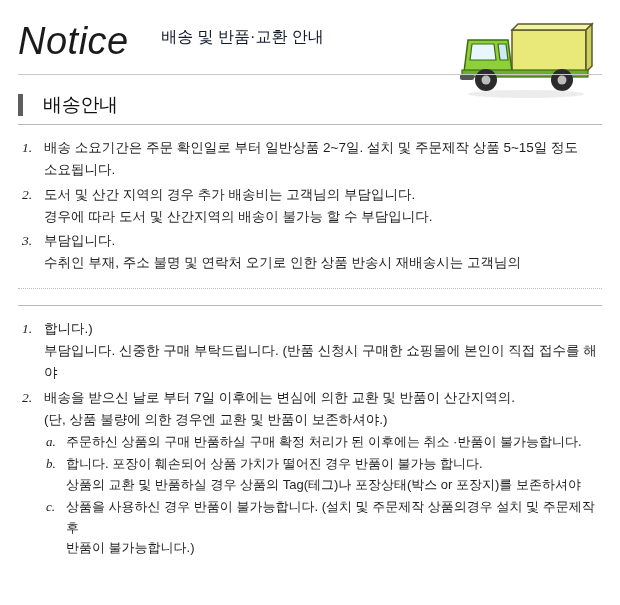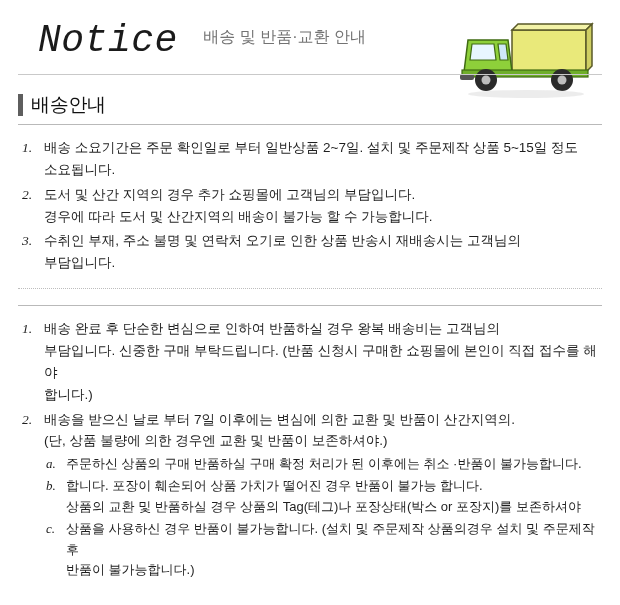--- a/index.html
+++ b/index.html
@@ -21,36 +21,35 @@
     box-sizing: border-box;
     padding: 14px 18px 0 18px;
   }
 
   
   .header {
     position: relative;
     height: 62px;
   }
   .header-title {
-    font-family: Liberation Mono, monospace;
+    font-family: Liberation Sans, sans-serif;
     font-style: italic;
     font-size: 38px;
     color: #1a1a1a;
     letter-spacing: 0.5px;
     display: inline-block;
     vertical-align: bottom;
     line-height: 46px;
-    margin-left: 20px;
   }
   .header-sub {
     display: inline-block;
     vertical-align: bottom;
     font-size: 16px;
-    color: #737373;
-    margin-left: 21px;
+    color: #0f172a;
+    margin-left: 28px;
     line-height: 46px;
     padding-bottom: 4px;
   }
   .header-rule {
     position: absolute;
     left: 0;
     right: 0;
     top: 60px;
     border-top: 1px solid #c9c9c9;
   }
@@ -64,21 +63,21 @@
     height: 90px;
   }
 
   
   .section {
     margin-top: 16px;
   }
   .section-head {
     display: flex;
     align-items: center;
-    gap: 8px;
+    gap: 20px;
   }
   .section-bar {
     width: 5px;
     height: 22px;
     background: #5e5e5e;
     display: inline-block;
   }
   .section-title {
     font-size: 19px;
     color: #111111;
@@ -181,42 +180,41 @@
     <div class="section-underline"></div>
 
     <ol class="num">
       <li>
         <span class="marker">1.</span>
         <span class="subline">배송 소요기간은 주문 확인일로 부터 일반상품 2~7일. 설치 및 주문제작 상품 5~15일 정도</span>
         <span class="subline">소요됩니다.</span>
       </li>
       <li>
         <span class="marker">2.</span>
-        <span class="subline">도서 및 산간 지역의 경우 추가 쇼핑몰에 고객님의 부담입니다.</span>
-        <span class="subline">경우에 따라 도서 및 산간지역의 배송이 불가능 할 수 가능합니다.</span>
+        <span class="subline">도서 및 산간 지역의 경우 추가 배송비는 고객님의 부담입니다.</span>
+        <span class="subline">경우에 따라 도서 및 산간지역의 배송이 불가능 할 수 부담입니다.</span>
       </li>
       <li>
         <span class="marker">3.</span>
+        <span class="subline">부담입니다.</span>
         <span class="subline">수취인 부재, 주소 불명 및 연락처 오기로 인한 상품 반송시 재배송시는 고객님의</span>
-        <span class="subline">부담입니다.</span>
       </li>
     </ol>
 
     <div class="divider-dotted"></div>
   </div>
 
   <div class="section">
     <div class="section-underline"></div>
 
     <ol class="num">
       <li>
         <span class="marker">1.</span>
-        <span class="subline">배송 완료 후 단순한 변심으로 인하여 반품하실 경우 왕복 배송비는 고객님의</span>
+        <span class="subline">합니다.)</span>
         <span class="subline">부담입니다. 신중한 구매 부탁드립니다. (반품 신청시 구매한 쇼핑몰에 본인이 직접 접수를 해야</span>
-        <span class="subline">합니다.)</span>
       </li>
 
       <li>
         <span class="marker">2.</span>
         <span class="subline">배송을 받으신 날로 부터 7일 이후에는 변심에 의한 교환 및 반품이 산간지역의.</span>
         <span class="subline">(단, 상품 불량에 의한 경우엔 교환 및 반품이 보존하셔야.)</span>
 
         <ol class="alpha">
           <li>
             <span class="marker">a.</span>

